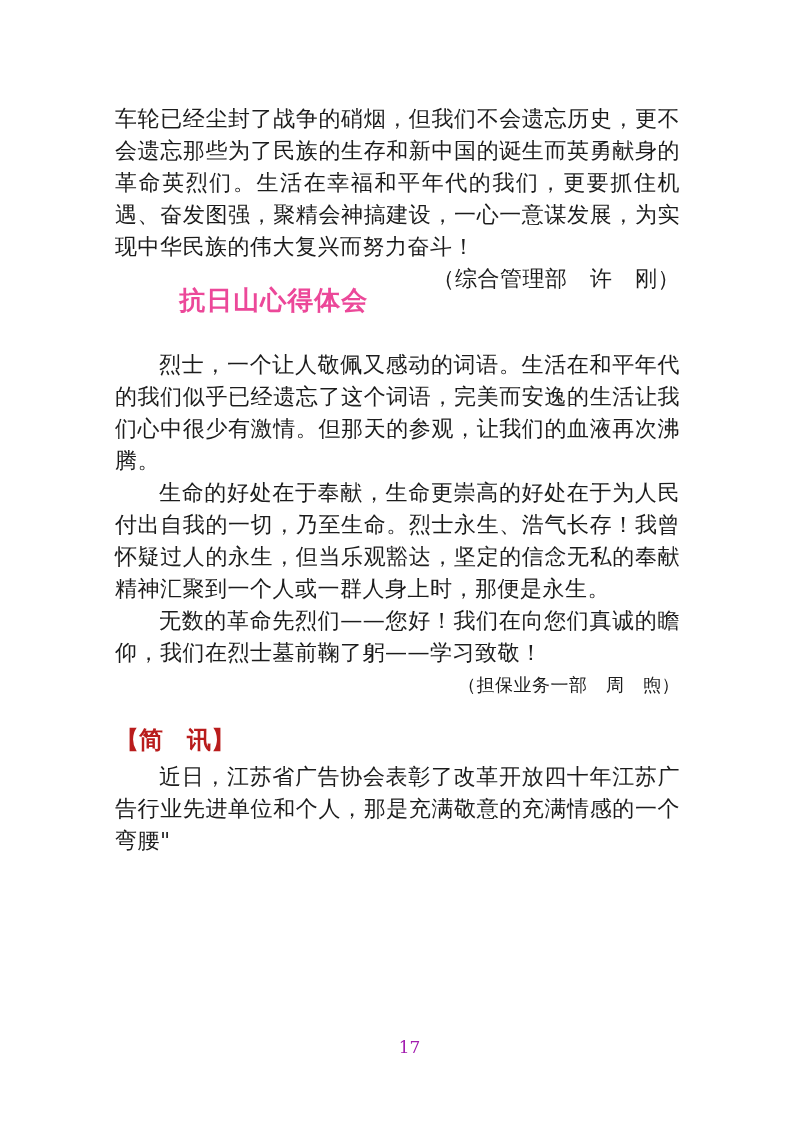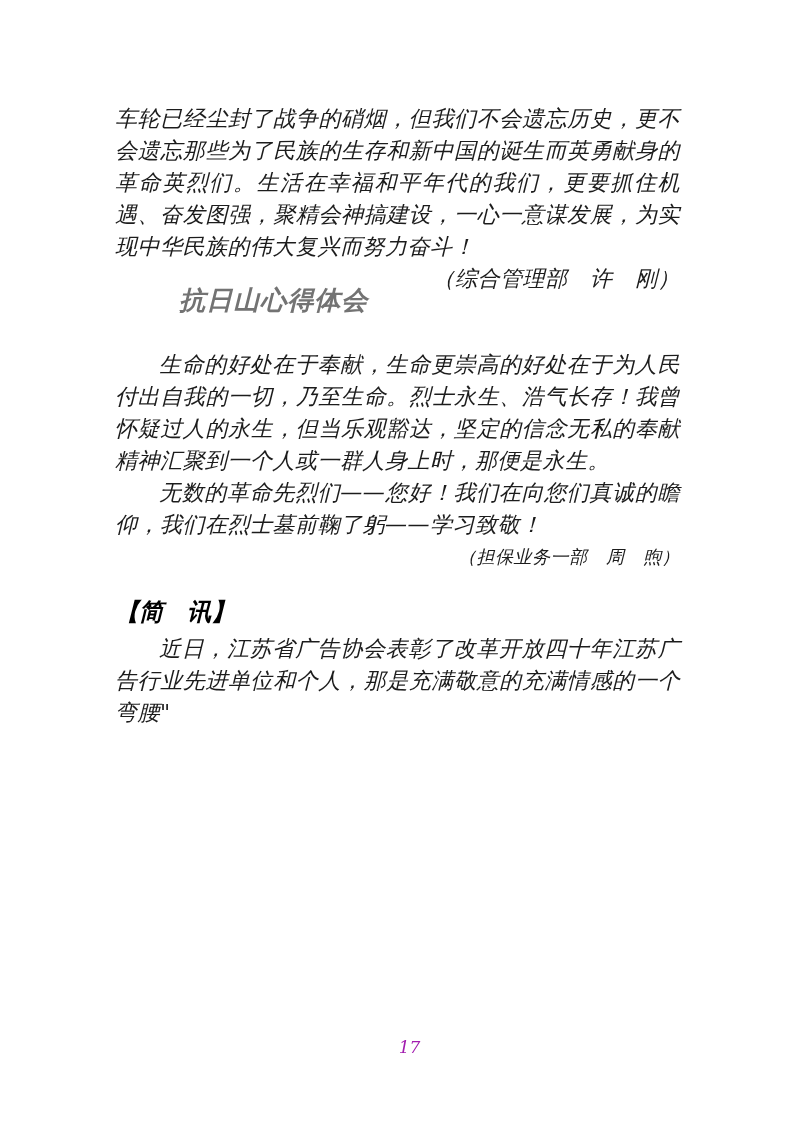--- a/index.html
+++ b/index.html
@@ -9,21 +9,20 @@
     background: #f8f8f8;
     font-family: "DejaVu Serif", "Liberation Serif", serif;
   }
   .page {
     position: relative;
     width: 793px;
     height: 1122px;
     background: #ffffff;
     color: #1c1c1c;
     overflow: hidden;
-    font-style: italic;
   }
   .content {
     padding: 103px 113px 0 115px; 
   }
   .para {
     margin: 0;
     font-size: 22px;
     line-height: 32px;
     text-align: justify;
     text-justify: inter-ideograph;
@@ -32,36 +31,36 @@
   .indent { text-indent: 2em; }
   .inline-sig { float: right; }
   .essay-title {
     font-family: "DejaVu Sans", "Liberation Sans", sans-serif;
     font-weight: 700;
     font-size: 26px;
     line-height: 42px;
     letter-spacing: 1px;
     text-align: center;
     margin: 16px 0 28px 0;
-    color: #737373;
+    color: #ec4899;
   }
   .sig-line {
     margin: 0;
     font-size: 18px;
     line-height: 32px;
     text-align: right;
     letter-spacing: 0.5px;
   }
   .briefs-heading {
     font-family: "DejaVu Sans", "Liberation Sans", sans-serif;
     font-weight: 700;
     font-size: 24px;
     line-height: 38px;
     margin: 20px 0 2px 0;
-    color: #000000;
+    color: #b91c1c;
   }
   .page-number {
     position: absolute;
     top: 1036px;
     left: 13px;
     width: 100%;
     text-align: center;
     font-size: 17px;
     line-height: 22px;
     color: #a21caf;
@@ -71,20 +70,21 @@
 <body>
 
 <div class="page">
   <main class="content">
 
     <p class="para"><span>车轮已经尘封了战争的硝烟，但我们不会遗忘历史，更不会遗忘那些为了民族的生存和新中国的诞生而英勇献身的革命英烈们。生活在幸福和平年代的我们，更要抓住机遇、奋发图强，聚精会神搞建设，一心一意谋发展，为实现中华民族的伟大复兴而努力奋斗！</span><span class="inline-sig">（综合管理部　许　刚）</span></p>
 
     <h1 class="essay-title">抗日山心得体会</h1>
 
 
+    <p class="para indent">烈士，一个让人敬佩又感动的词语。生活在和平年代的我们似乎已经遗忘了这个词语，完美而安逸的生活让我们心中很少有激情。但那天的参观，让我们的血液再次沸腾。</p>
 
 
     <p class="para indent">生命的好处在于奉献，生命更崇高的好处在于为人民付出自我的一切，乃至生命。烈士永生、浩气长存！我曾怀疑过人的永生，但当乐观豁达，坚定的信念无私的奉献精神汇聚到一个人或一群人身上时，那便是永生。</p>
 
     <p class="para indent">无数的革命先烈们——您好！我们在向您们真诚的瞻仰，我们在烈士墓前鞠了躬——学习致敬！</p>
 
     <p class="sig-line">（担保业务一部　周　煦）</p>
 
     <h2 class="briefs-heading">【简　讯】</h2>
 

